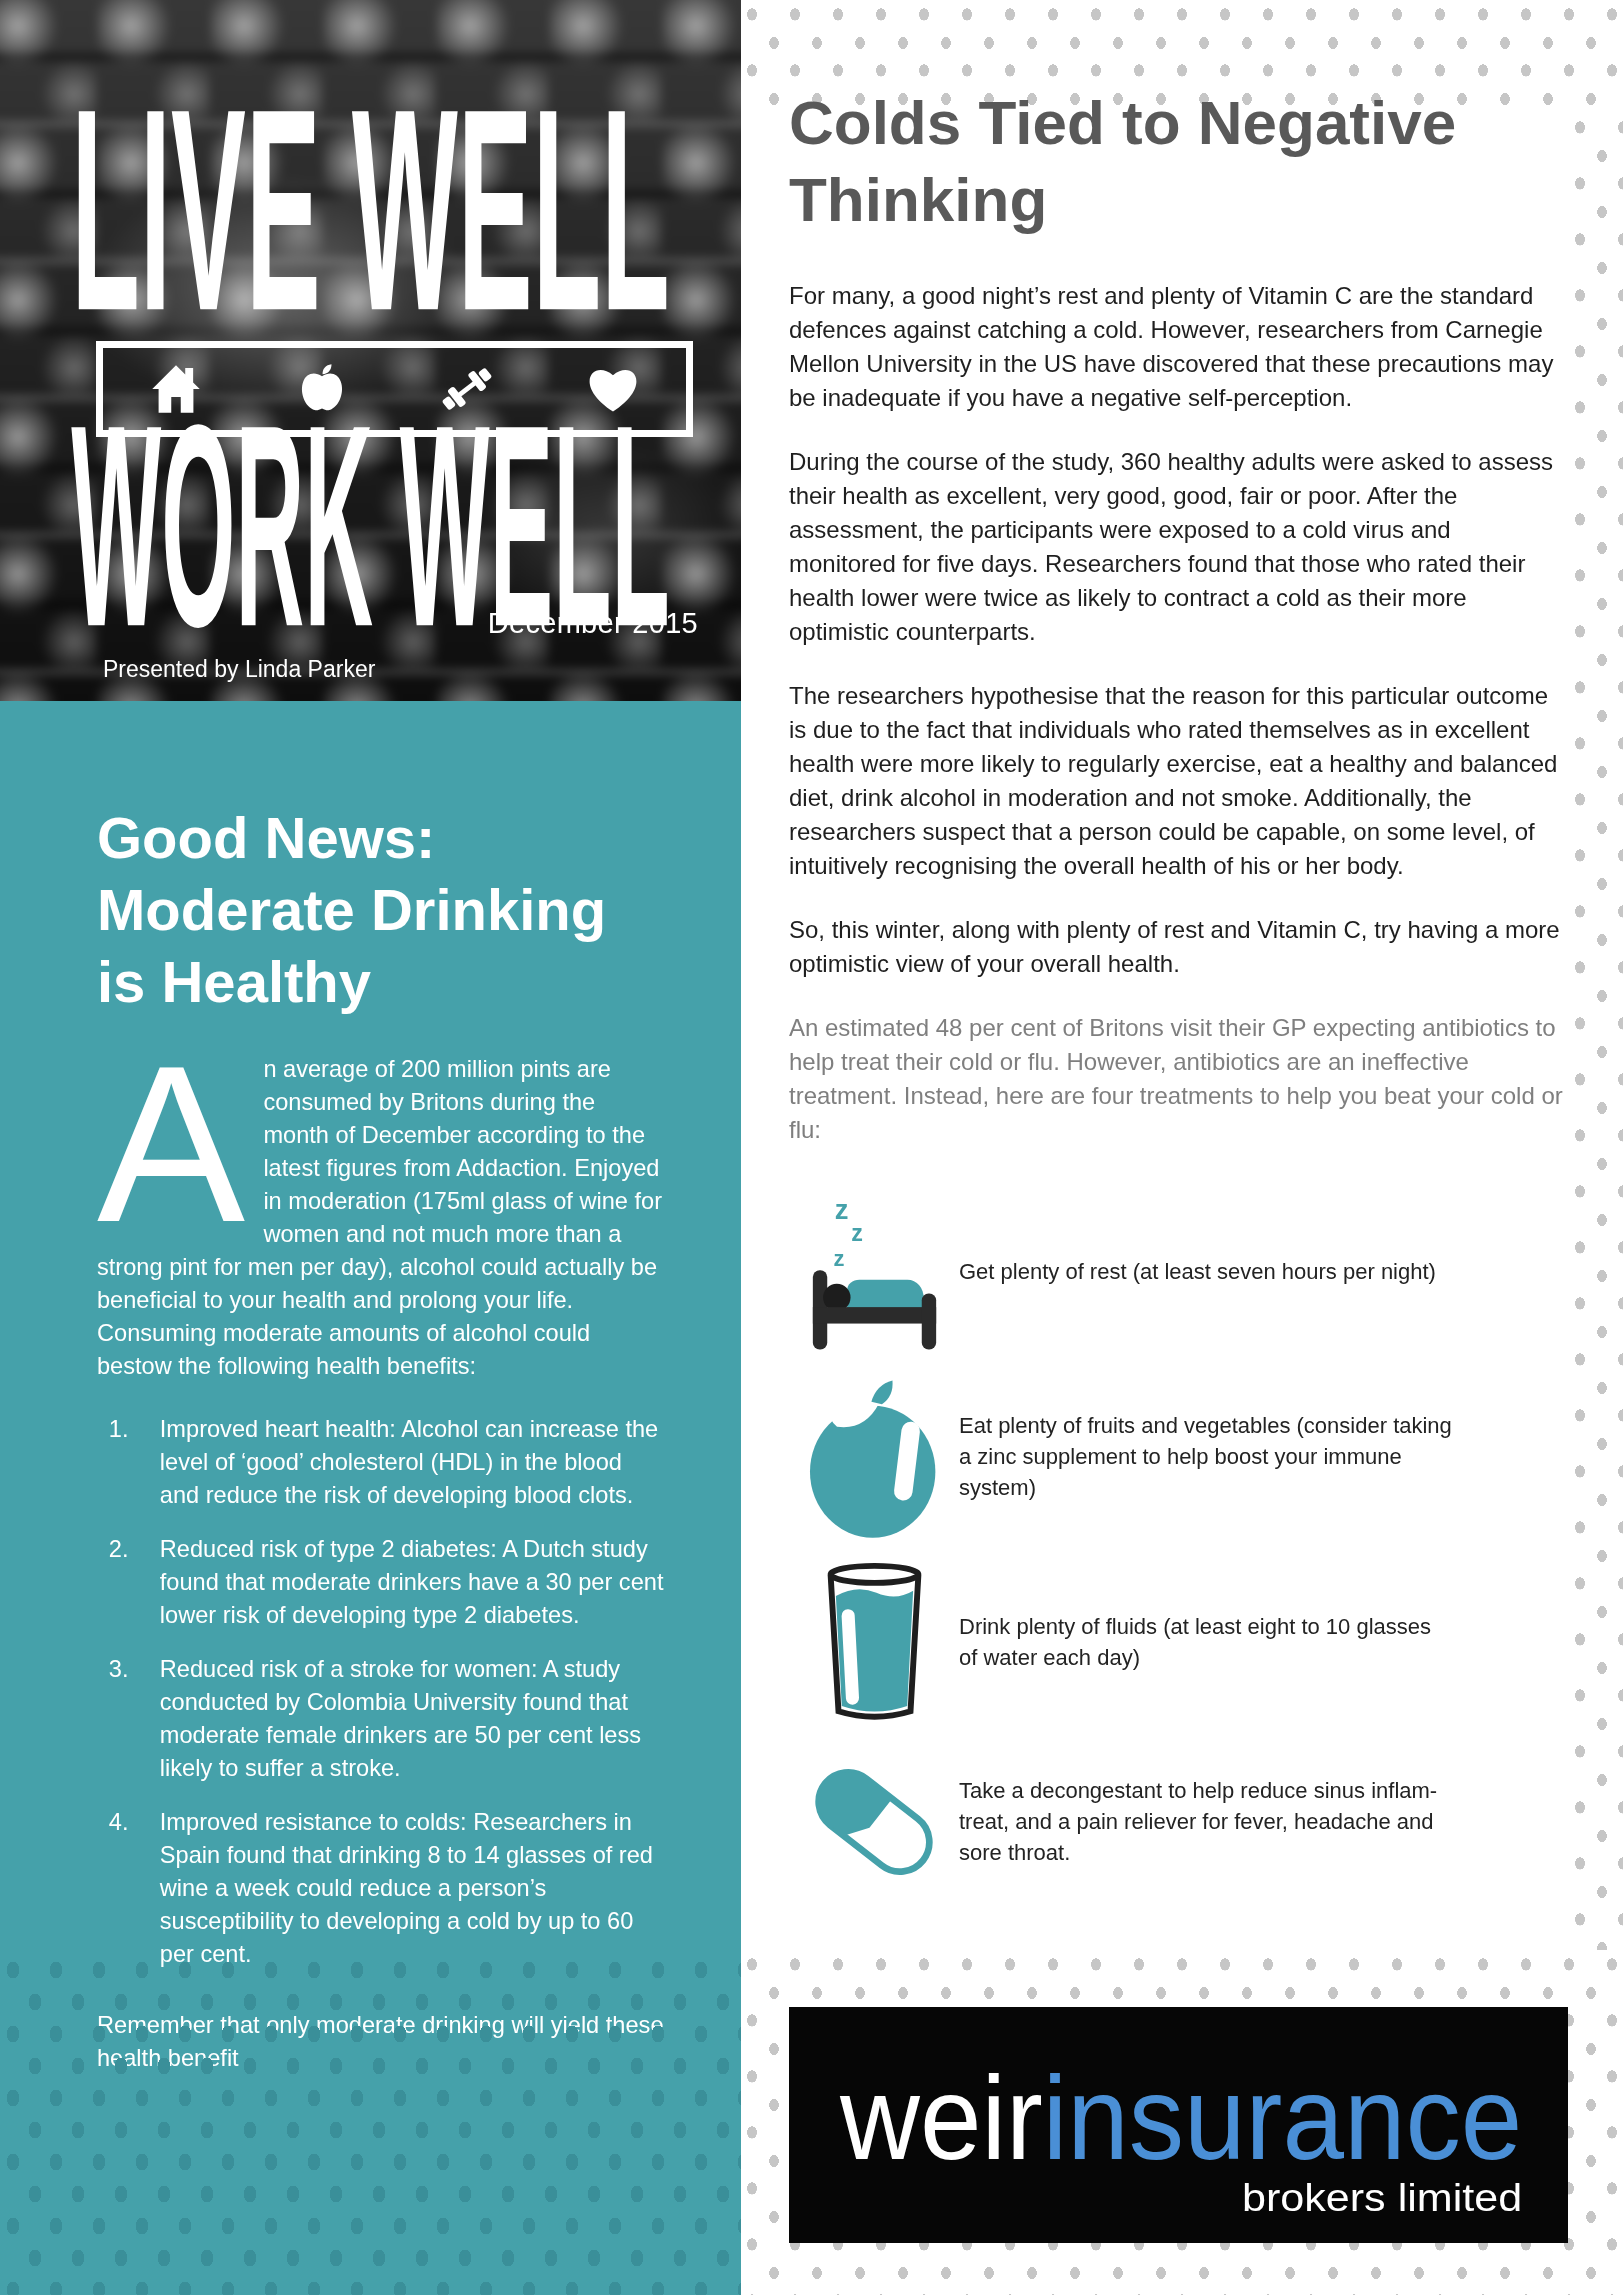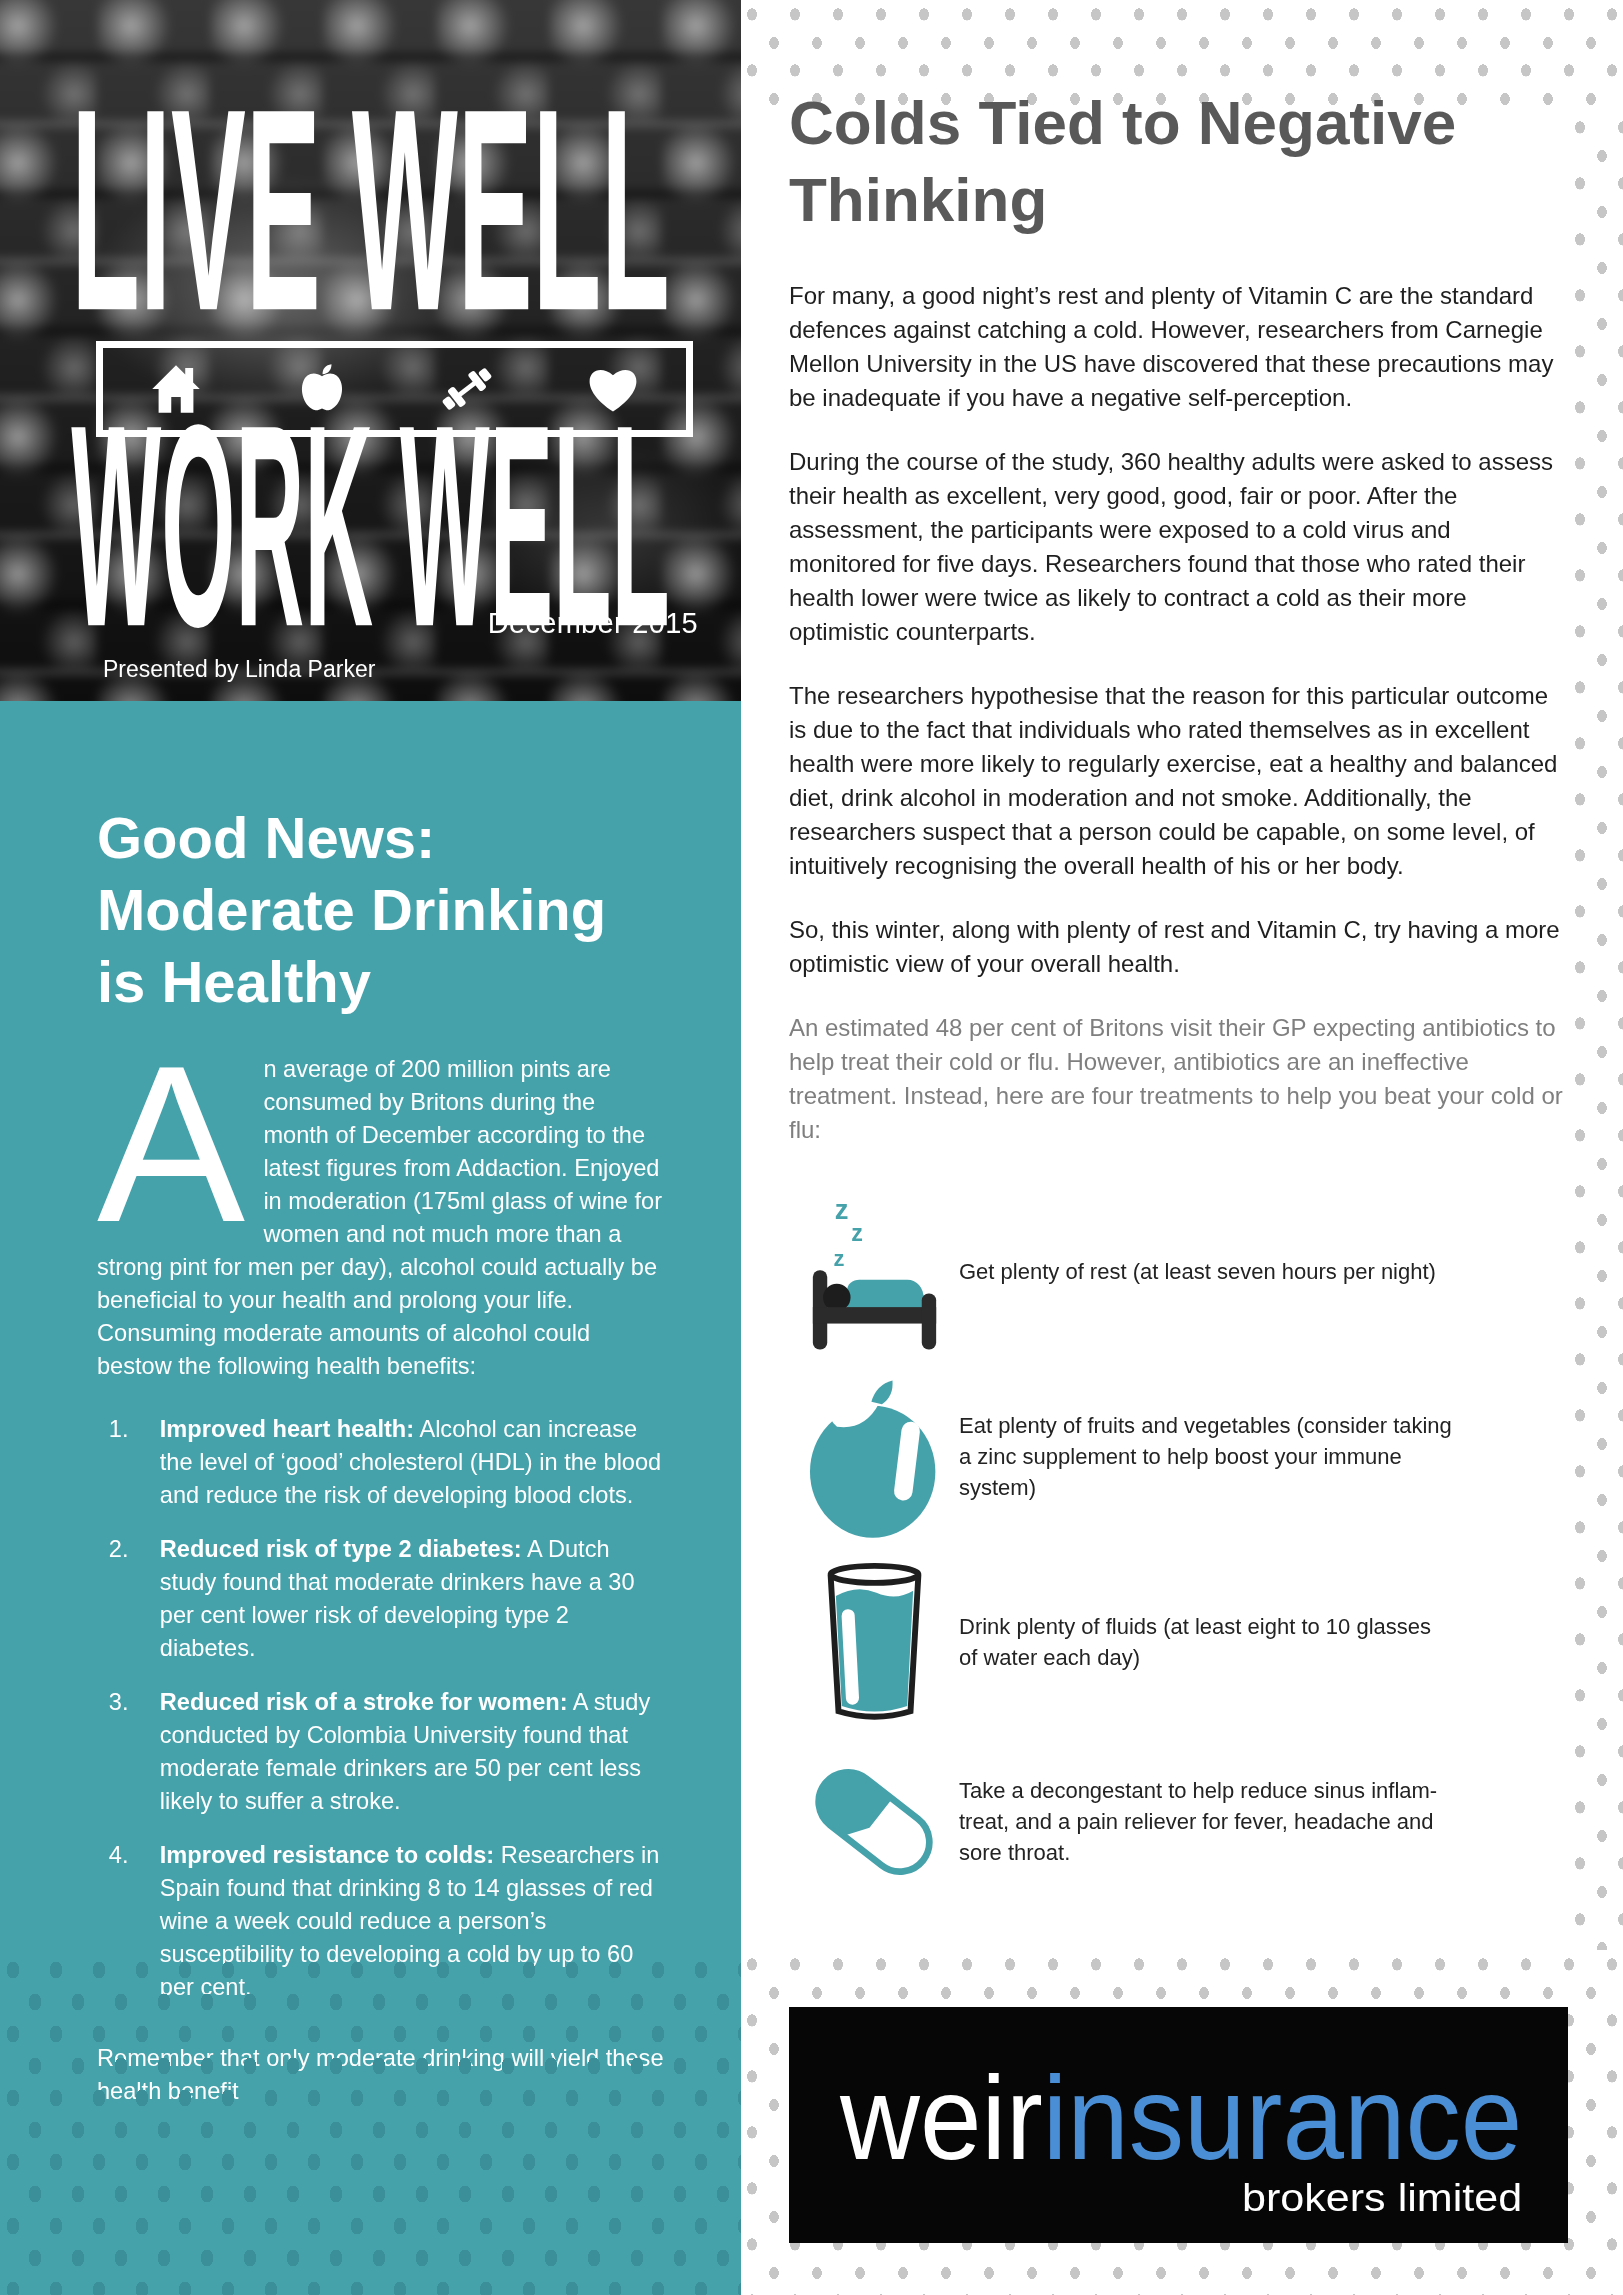--- a/index.html
+++ b/index.html
@@ -63,21 +63,21 @@
     margin:0 0 35px 0; font-size:58px; line-height:72px; font-weight:bold;
   }
   .intro { margin:0; font-size:23.6px; line-height:33px; }
   .dropcap {
     float:left; font-size:222px; line-height:165px; padding:9.2px 18.3px 0 0;
     font-weight:400;
   }
   .benefits { margin:30px 0 0 0; padding:0; list-style:none; }
   .benefit { display:flex; margin:0 0 21px 11.8px; font-size:23.6px; line-height:33px; }
   .benefit .num { flex:none; width:51px; }
-  .benefit b { font-weight:bold; }
+  .benefit b { font-weight:normal; }
   .left-footer { margin:38px 0 0 0; font-size:23.6px; line-height:33px; }
   .teal-dots {
     position:absolute; left:0; right:0; bottom:0; height:343px;
     background-image:
       radial-gradient(6.5px 8.5px at 13px 17px, #3a8f99 97%, rgba(58,143,153,0) 100%),
       radial-gradient(6.5px 8.5px at 35px 49px, #3a8f99 97%, rgba(58,143,153,0) 100%);
     background-size:43px 64px;
   }
 
   

